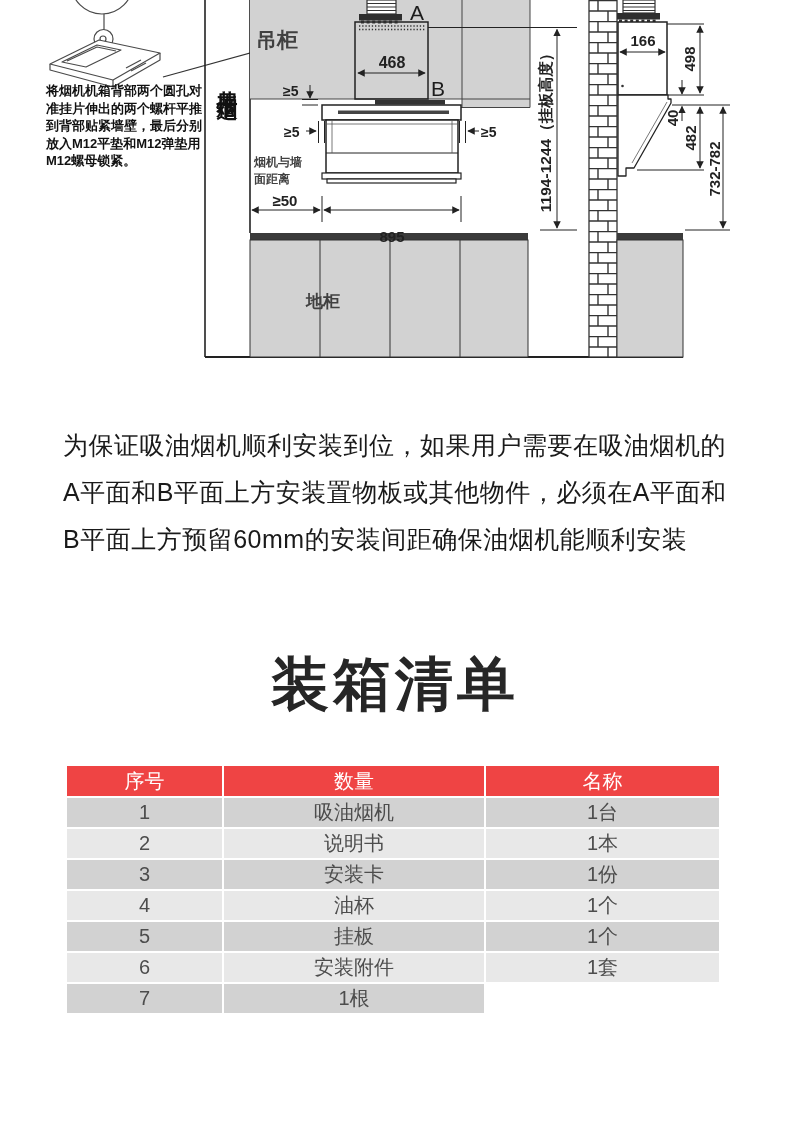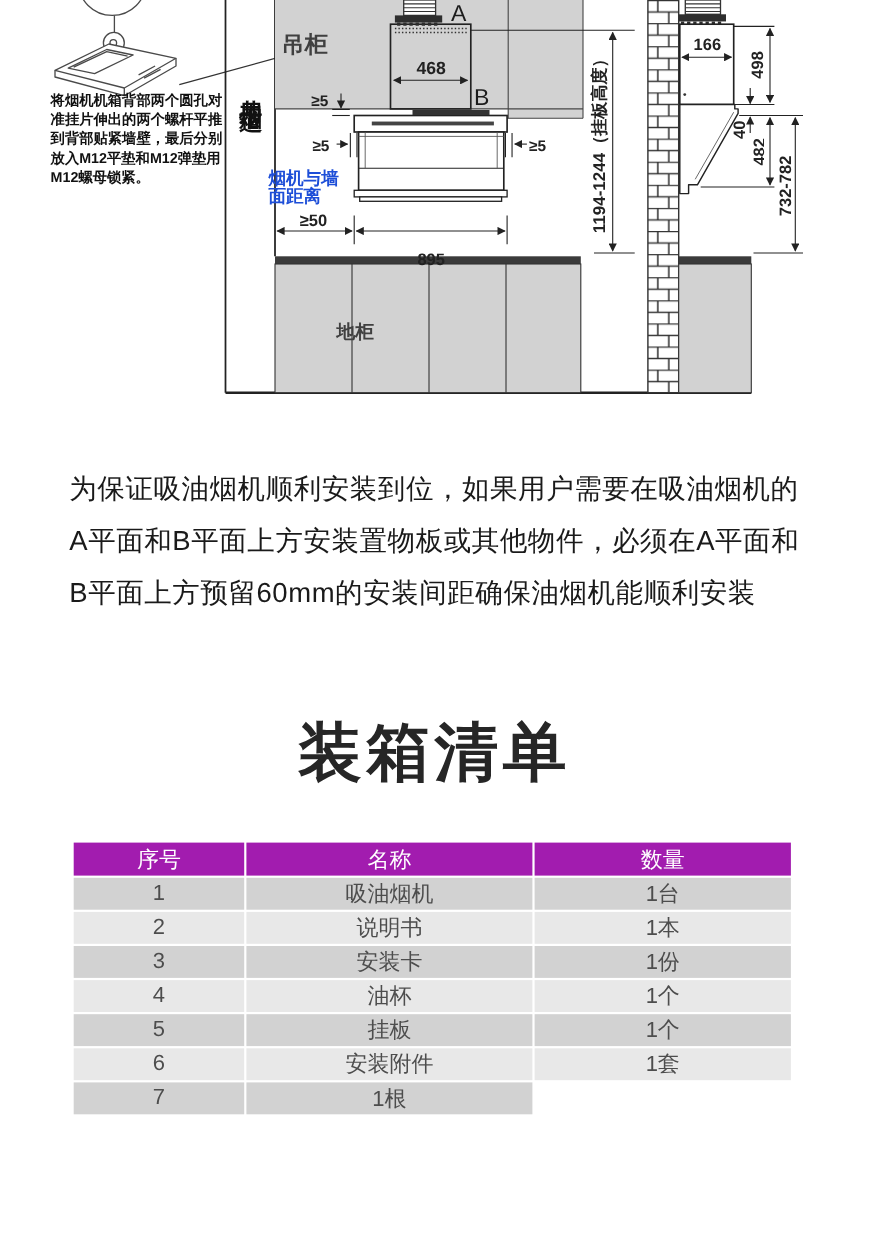--- a/index.html
+++ b/index.html
@@ -10,30 +10,30 @@
   .lbl{position:absolute;color:#1c1c1c;white-space:nowrap;}
   .dimtxt{font-size:16px;font-weight:600;color:#222;text-align:center;}
   .smalldim{font-size:14px;font-weight:700;color:#222;}
   .rot{position:absolute;transform:rotate(-90deg);transform-origin:center;
        text-align:center;font-size:15px;font-weight:600;color:#222;white-space:nowrap;height:16px;line-height:16px;}
   .cnlabel{font-weight:700;color:#404040;}
   #flue-label{left:213px;top:74px;writing-mode:vertical-rl;text-orientation:upright;
       font-size:21px;font-weight:700;letter-spacing:3px;color:#111;}
   #instruction{left:46px;top:82px;width:168px;font-size:13px;line-height:17.5px;
       font-weight:700;color:#111;}
-  #wall-distance{left:244px;top:154px;font-size:16px;line-height:17px;font-weight:700;color:#1d4ed8;}
+  #wall-distance{left:254px;top:154px;font-size:12px;line-height:17px;font-weight:700;color:#404040;}
   #note{left:63px;top:422px;width:690px;font-size:25px;line-height:47px;color:#1a1a1a;
       letter-spacing:0.5px;}
   #packing-title{left:0;top:646px;width:790px;text-align:center;font-size:58px;
       font-weight:900;letter-spacing:4px;color:#262626;}
   #packing-table{left:67px;top:766px;width:652px;}
   .trow{display:grid;grid-template-columns:155px 260px 233px;column-gap:2px;}
   .trow>div{display:flex;align-items:center;justify-content:center;font-size:20px;}
   .thead{height:30px;}
-  .thead>div{background:#a21caf;color:#fff;font-family:Liberation Mono, monospace;}
+  .thead>div{background:#ef4444;color:#fff;font-family:Liberation Mono, monospace;}
   .tdata{height:29px;margin-top:2px;color:#4d4d4d;}
   .row-dark>div{background:#d2d2d2;}
   .row-light>div{background:#e8e8e8;}
 </style>
 </head>
 <body>
 
 <div id="page">
 
   <svg id="diagram-svg" width="790" height="362" viewBox="0 0 790 362">
@@ -205,22 +205,22 @@
     <div>为保证吸油烟机顺利安装到位，如果用户需要在吸油烟机的</div>
     <div>A平面和B平面上方安装置物板或其他物件，必须在A平面和</div>
     <div>B平面上方预留60mm的安装间距确保油烟机能顺利安装</div>
   </div>
 
   <div id="packing-title" class="lbl">装箱清单</div>
 
   <div id="packing-table" class="abs">
     <div class="trow thead">
       <div>序号</div>
+      <div>数量</div>
       <div>名称</div>
-      <div>数量</div>
     </div>
     <div class="trow tdata row-dark">
       <div>1</div>
       <div>吸油烟机</div>
       <div>1台</div>
     </div>
     <div class="trow tdata row-light">
       <div>2</div>
       <div>说明书</div>
       <div>1本</div>

